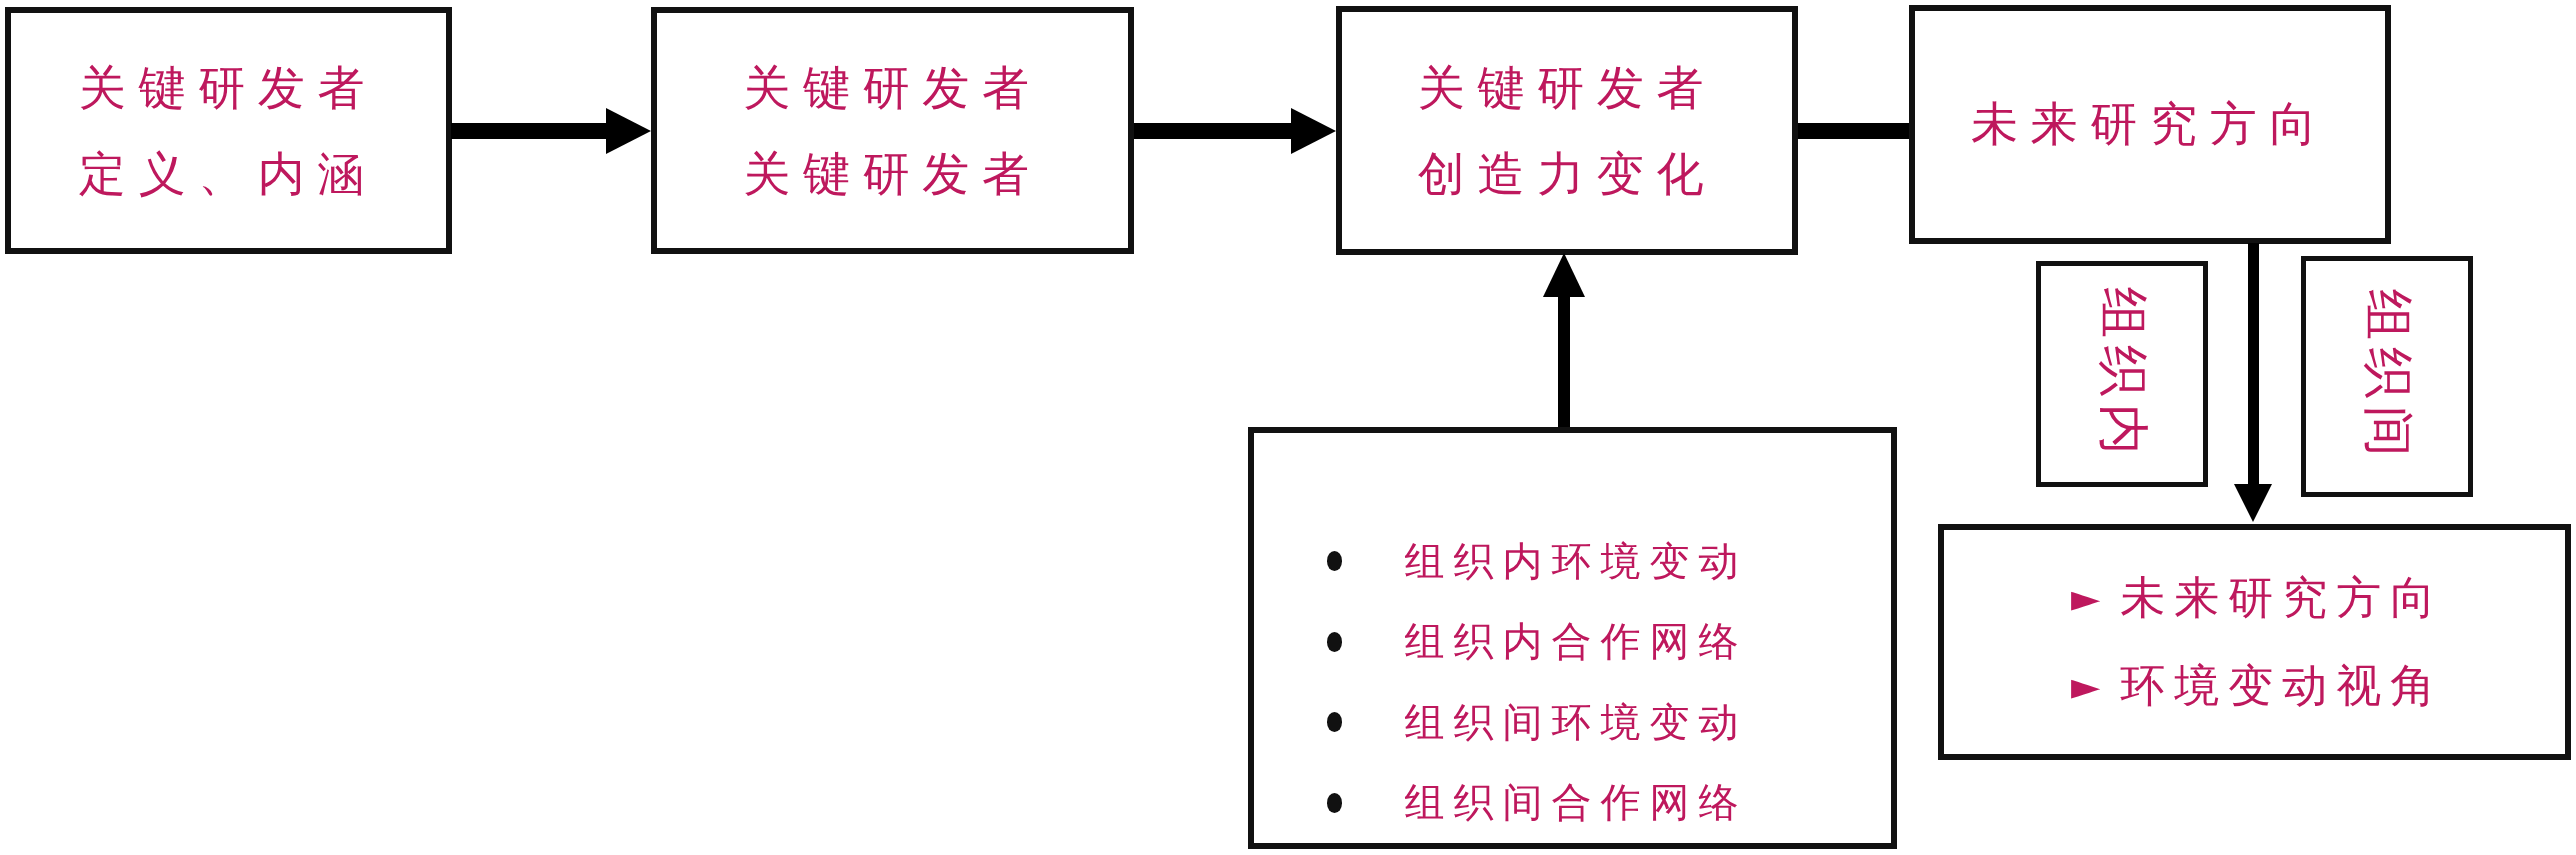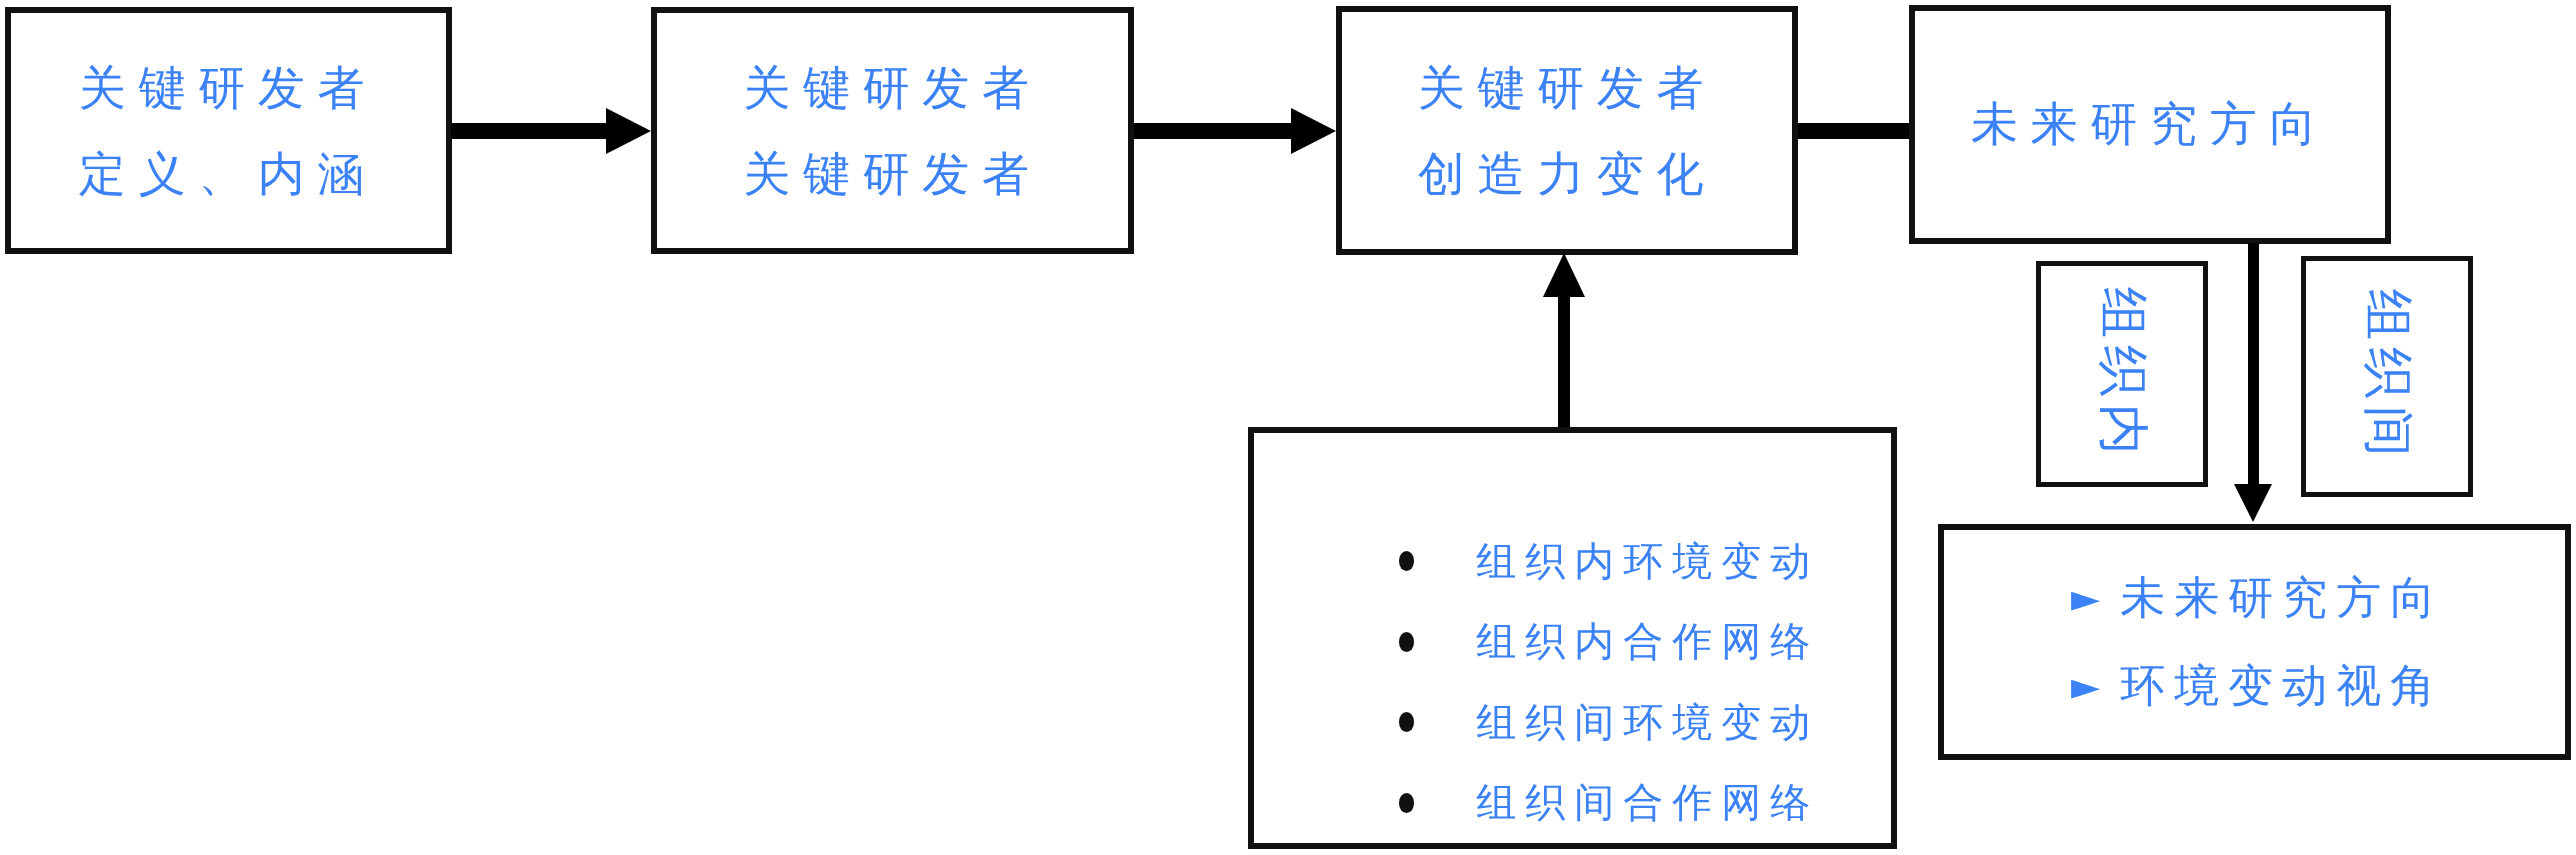--- a/index.html
+++ b/index.html
@@ -1,21 +1,21 @@
 <!DOCTYPE html>
 <html style="font-size:14.5px"><head>
 <meta charset="utf-8">
 <style>
   html,body{margin:0;padding:0;background:#ffffff;}
   .canvas{
     position:relative;
     width:2572px;height:855px;
     background:#ffffff;
     font-family:"Liberation Serif","DejaVu Serif",serif;
-    color:#3b82f6;
+    color:#be185d;
     overflow:hidden;
   }
   
   .fbox{
     position:absolute;
     box-sizing:border-box;
     border:6.4px solid #111;
     background:#fff;
     display:flex;
     flex-direction:column;
@@ -74,21 +74,21 @@
     border-left:19px solid transparent;
     border-right:19px solid transparent;
     border-top:38px solid #000;
   }
 
   
   #factors{
     left:1248px;top:427px;width:649px;height:422px;
     justify-content:flex-start;
     padding-top:88px;
-    align-items:center;
+    align-items:flex-start;
   }
   .bullet-item{
     height:86px;
     display:flex;
     align-items:center;
     padding-left:73px;
   }
   .bullet-dot{
     width:15.4px;height:20px;border-radius:50%;
     background:#111;

